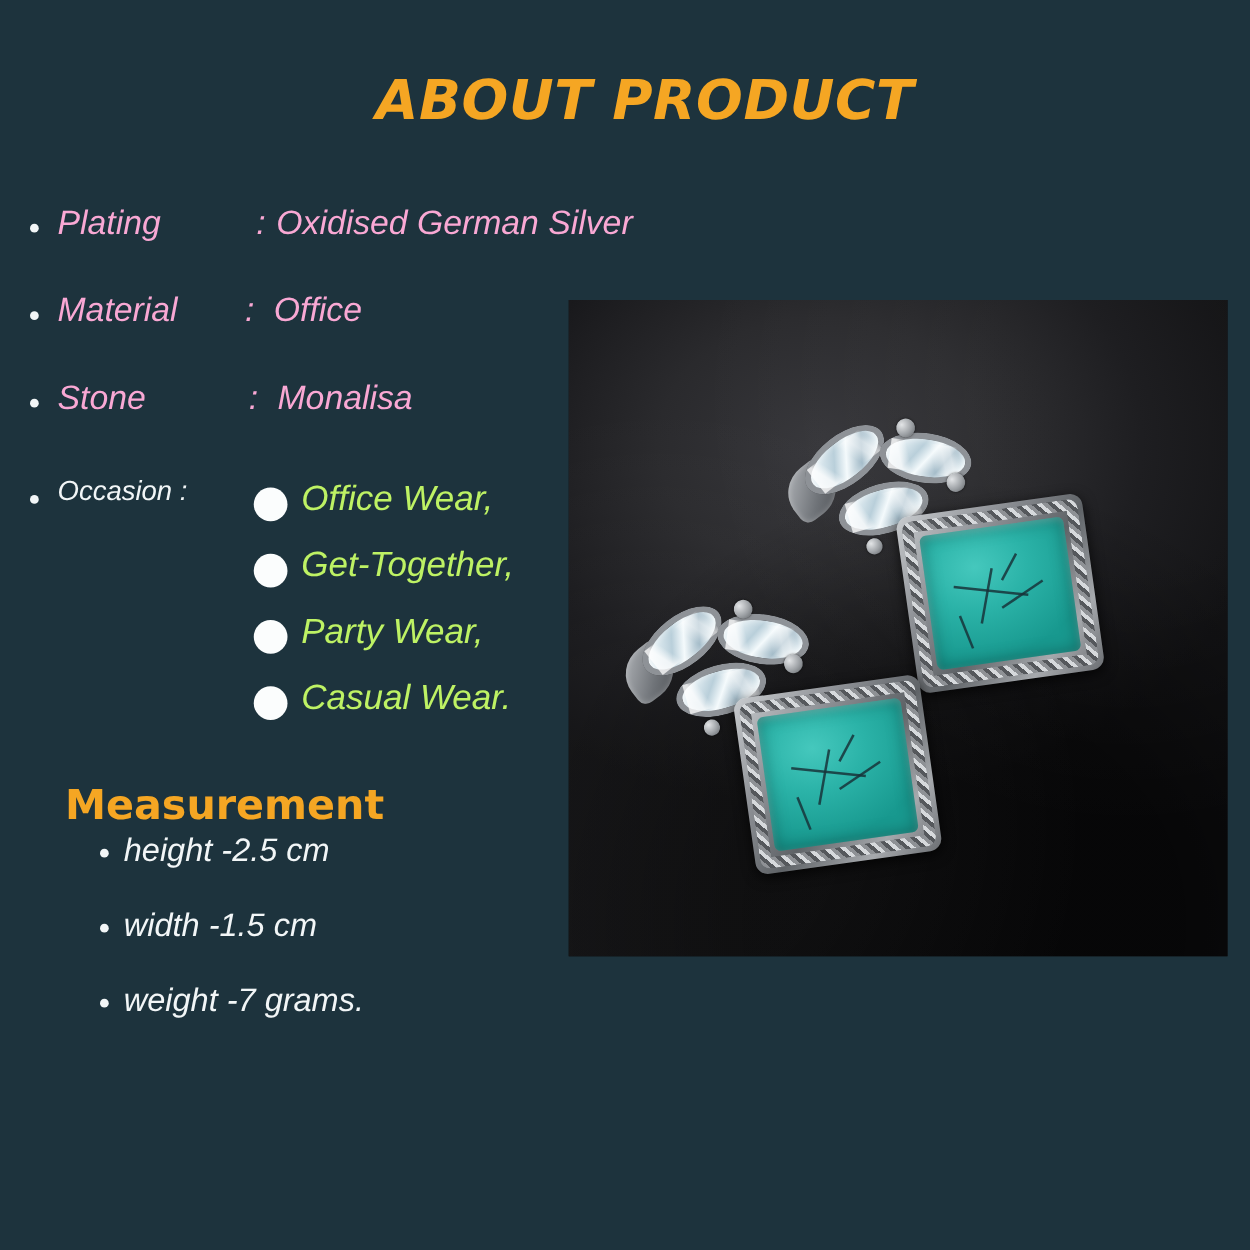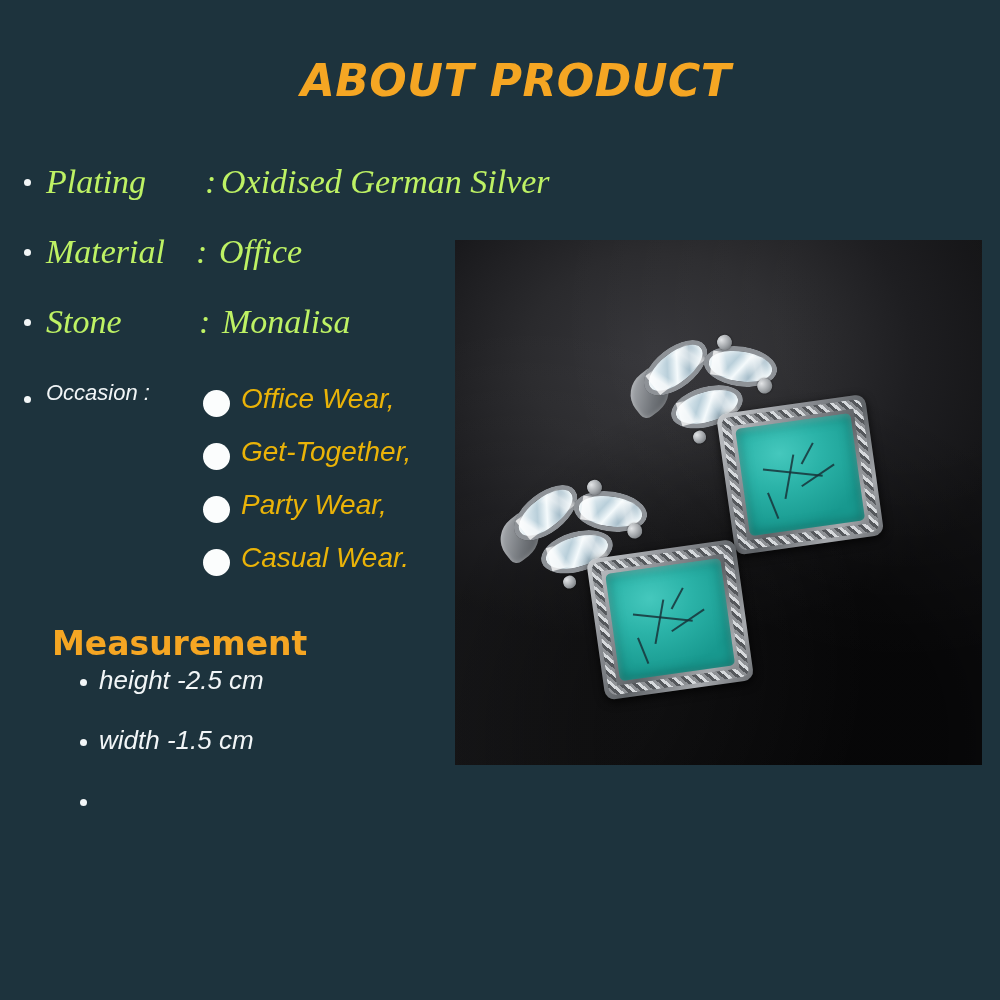--- a/index.html
+++ b/index.html
@@ -23,24 +23,24 @@
     letter-spacing:0.5px;
     font-family:"DejaVu Sans", sans-serif;
     padding-left:32px;
   }
 
   
   .spec-list { position:absolute; top:163px; left:0; width:620px; }
   .spec-row {
     position:relative;
     height:70px;
-    color:#bef264;
-    font-size:34px;
+    color:#f9a8d4;
+    font-size:27px;
     font-style:italic;
-    font-family:Liberation Serif, serif;
+    font-family:Liberation Sans, sans-serif;
   }
   .spec-bullet {
     position:absolute; left:24px; top:16px;
     width:7px; height:7px; border-radius:50%;
     background:#f2f6f7;
   }
   .spec-label { position:absolute; left:46px; top:0; white-space:nowrap; }
   .spec-sep   { position:absolute; top:0; white-space:nowrap; }
   .spec-value { position:absolute; top:0; white-space:nowrap; }
 
@@ -68,21 +68,21 @@
   .occ-item.i1 { top:59px; }
   .occ-item.i2 { top:112px; }
   .occ-item.i3 { top:165px; }
   .occ-dot {
     position:absolute; left:0; top:4px;
     width:27px; height:27px; border-radius:50%;
     background:#fbfdfd;
   }
   .occ-text {
     position:absolute; left:38px; top:-3px;
-    color:#eab308; font-size:28px; font-style:italic;
+    color:#bef264; font-size:28px; font-style:italic;
     white-space:nowrap;
   }
 
   
   .measure-head {
     position:absolute; top:624px; left:52px;
     color:#f5a623; font-size:33px;
     font-weight:bold; 
     font-family:"DejaVu Sans", sans-serif;
   }
@@ -255,20 +255,21 @@
   <div class="m-row">
     <span class="m-bullet"></span>
     <span class="m-text">height -2.5 cm</span>
   </div>
   <div class="m-row">
     <span class="m-bullet"></span>
     <span class="m-text">width -1.5 cm</span>
   </div>
   <div class="m-row">
     <span class="m-bullet"></span>
+    <span class="m-text">weight -7 grams.</span>
   </div>
 </div>
 
 <div class="photo">
   <div class="photo-grain"></div>
 
   <div class="earring top">
     <div class="cluster">
       <span class="leafplate"></span>
       <span class="marquise m-a"></span>

